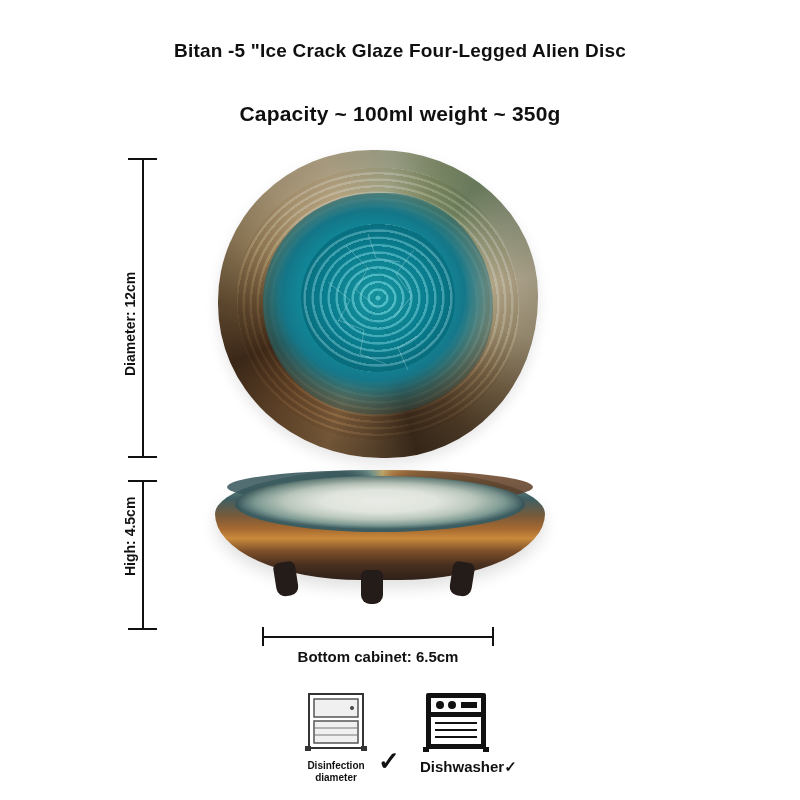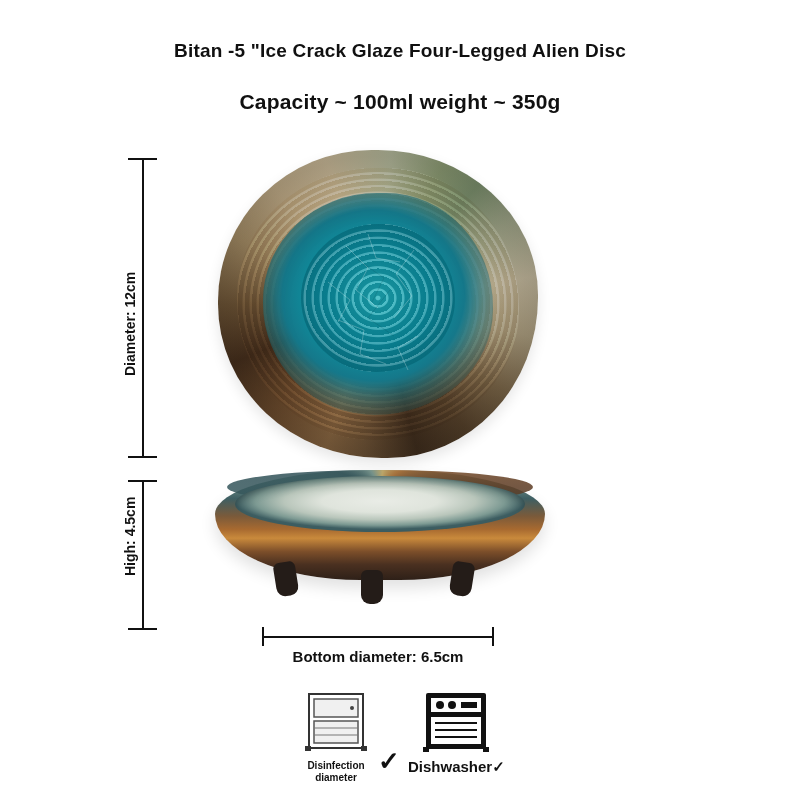--- a/index.html
+++ b/index.html
@@ -24,21 +24,21 @@
     width: 800px;
     text-align: center;
   }
   .title-line-1 {
     font-size: 19px;
     font-weight: bold;
     letter-spacing: 0.2px;
     color: #101010;
   }
   .title-line-2 {
-    margin-top: 28px;
+    margin-top: 40px;
     font-size: 21px;
     font-weight: bold;
     letter-spacing: 0.2px;
     color: #101010;
   }
 
   
   .dim-vertical {
     position: absolute;
   }
@@ -240,21 +240,21 @@
   }
   .check-mark {
     position: absolute;
     font-size: 26px;
     font-weight: bold;
     color: #111;
   }
   .check-cabinet { left: 378px; top: 56px; }
   .dish-caption-row {
     position: absolute;
-    left: 408px;
+    left: 420px;
     top: 758px;
     font-size: 15px;
     font-weight: bold;
     color: #111;
     white-space: nowrap;
   }
 </style>
 </head>
 <body>
 
@@ -304,21 +304,21 @@
   <div class="bowl-rim"></div>
   <div class="bowl-foot foot-a"></div>
   <div class="bowl-foot foot-b"></div>
   <div class="bowl-foot foot-c"></div>
 </div>
 
 <div class="dim-horizontal" style="left:262px; top:636px; width:232px;">
   <div class="cap" style="left:0;"></div>
   <div class="bar-line" style="left:0; width:232px;"></div>
   <div class="cap" style="left:230px;"></div>
-  <div class="dim-label">Bottom diameter: 6.5cm</div>
+  <div class="dim-label">Bottom cabinet: 6.5cm</div>
 </div>
 
 <div class="icons-row">
 
   <div class="icon-group icon-cabinet">
     <svg width="66" height="62" viewBox="0 0 66 62">
       <rect x="6" y="4" width="54" height="54" fill="#ffffff" stroke="#333" stroke-width="2"></rect>
       <rect x="11" y="9" width="44" height="18" fill="#f0f0f0" stroke="#555" stroke-width="1.5"></rect>
       <rect x="11" y="31" width="44" height="22" fill="#f0f0f0" stroke="#555" stroke-width="1.5"></rect>
       <line x1="11" y1="38" x2="55" y2="38" stroke="#777" stroke-width="1"></line>

